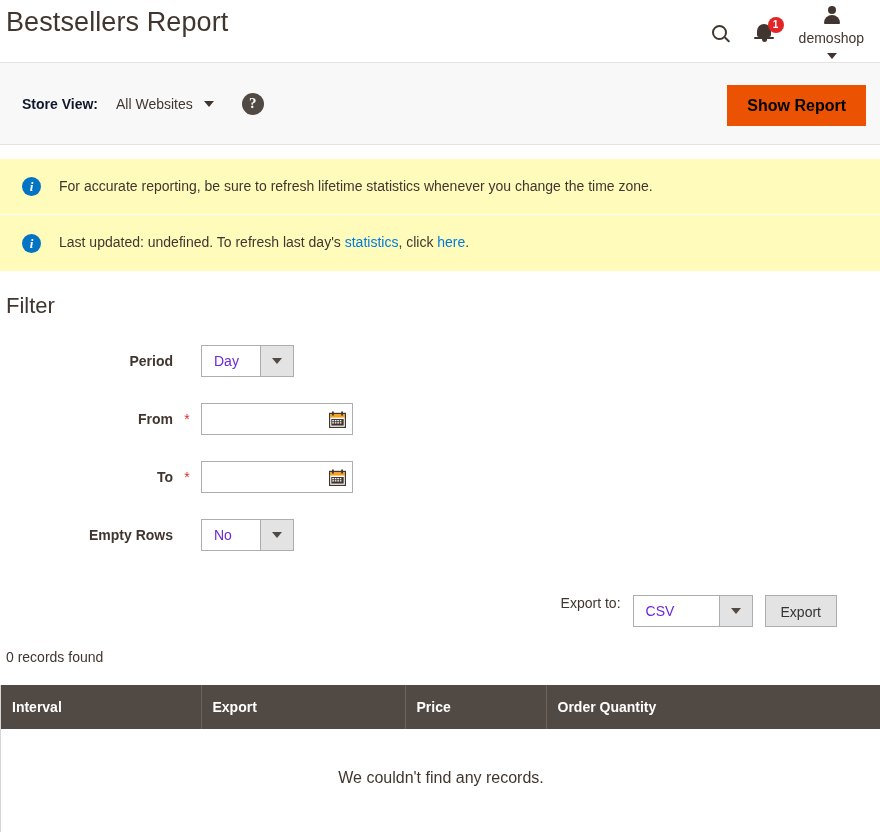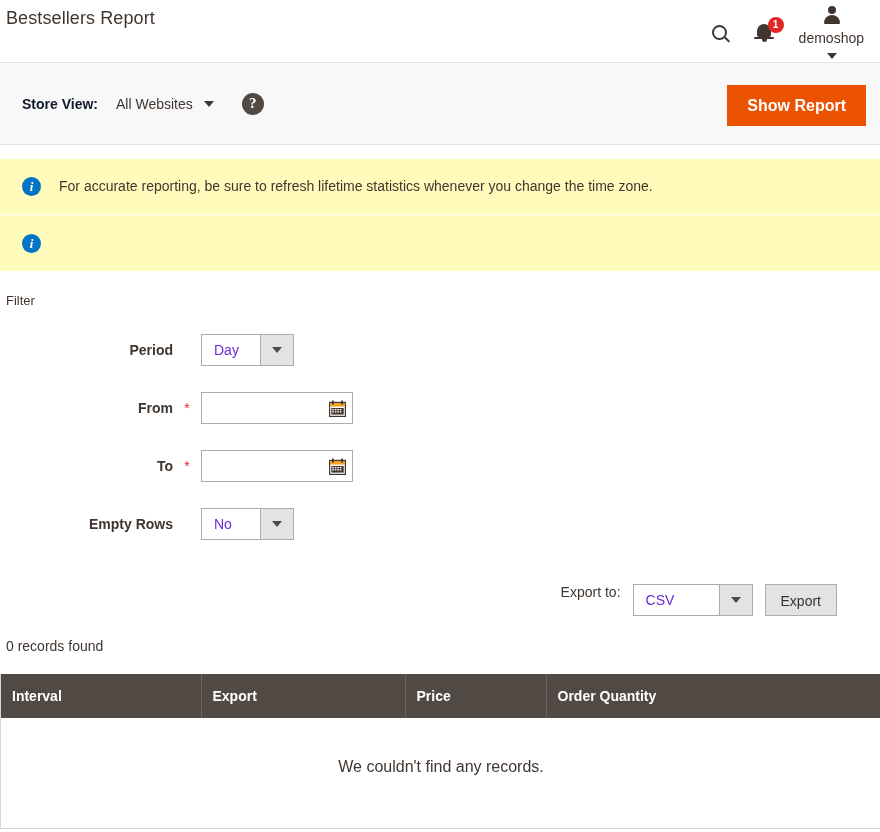--- a/index.html
+++ b/index.html
@@ -14,21 +14,21 @@
 
   
   .page-header {
     position: relative;
     height: 62px;
     display: flex;
     align-items: flex-start;
     padding: 0 14px 0 6px;
   }
   .page-title {
-    font-size: 18px;
+    font-size: 27px;
     font-weight: 400;
     color: #41362f;
     line-height: 1;
     margin: 9px 0 0 0;
     letter-spacing: 0.1px;
     white-space: nowrap;
   }
   .header-tools {
     position: absolute;
     right: 14px;
@@ -168,21 +168,21 @@
     display: flex; align-items: center; justify-content: center;
     line-height: 1;
     cursor: pointer;
     font-family: "Liberation Serif", serif;
   }
   .show-report-btn {
     position: absolute;
     right: 14px;
     top: 22px;
     background: #eb5202;
-    color: #ffffff;
+    color: #000000;
     border: none;
     font-size: 16px;
     font-weight: bold;
     padding: 0 20px;
     height: 41px;
     cursor: pointer;
     font-family: "Liberation Sans", sans-serif;
   }
 
   
@@ -211,21 +211,21 @@
     display: flex; align-items: center; justify-content: center;
     line-height: 1;
     font-family: "Liberation Serif", serif;
   }
   .msg-text { line-height: 1.4; }
   .msg-link { color: #007bdb; text-decoration: none; cursor: pointer; }
 
   
   .filter-section { padding: 0 14px 0 6px; }
   .filter-title {
-    font-size: 13px;
+    font-size: 22px;
     font-weight: 400;
     color: #41362f;
     margin: 22px 0 0 0;
   }
   .filter-rows { margin-top: 26px; }
   .frow {
     display: flex;
     align-items: center;
     margin-bottom: 26px;
   }
@@ -403,20 +403,21 @@
 </div>
 
 <div class="messages">
   <div class="message">
     <span class="info-icon">i</span>
     <span class="msg-text">For accurate reporting, be sure to refresh lifetime statistics whenever you change the time zone.</span>
   </div>
 
   <div class="message">
     <span class="info-icon">i</span>
+    <span class="msg-text"><span>Last updated: undefined. To refresh last day's </span><a class="msg-link">statistics</a><span>, click </span><a class="msg-link">here</a><span>.</span></span>
   </div>
 </div>
 
 <div class="filter-section">
   <h2 class="filter-title">Filter</h2>
 
   <div class="filter-rows">
 
     <div class="frow">
       <div class="flabel"><span>Period</span><span class="spacer-star"></span></div>

